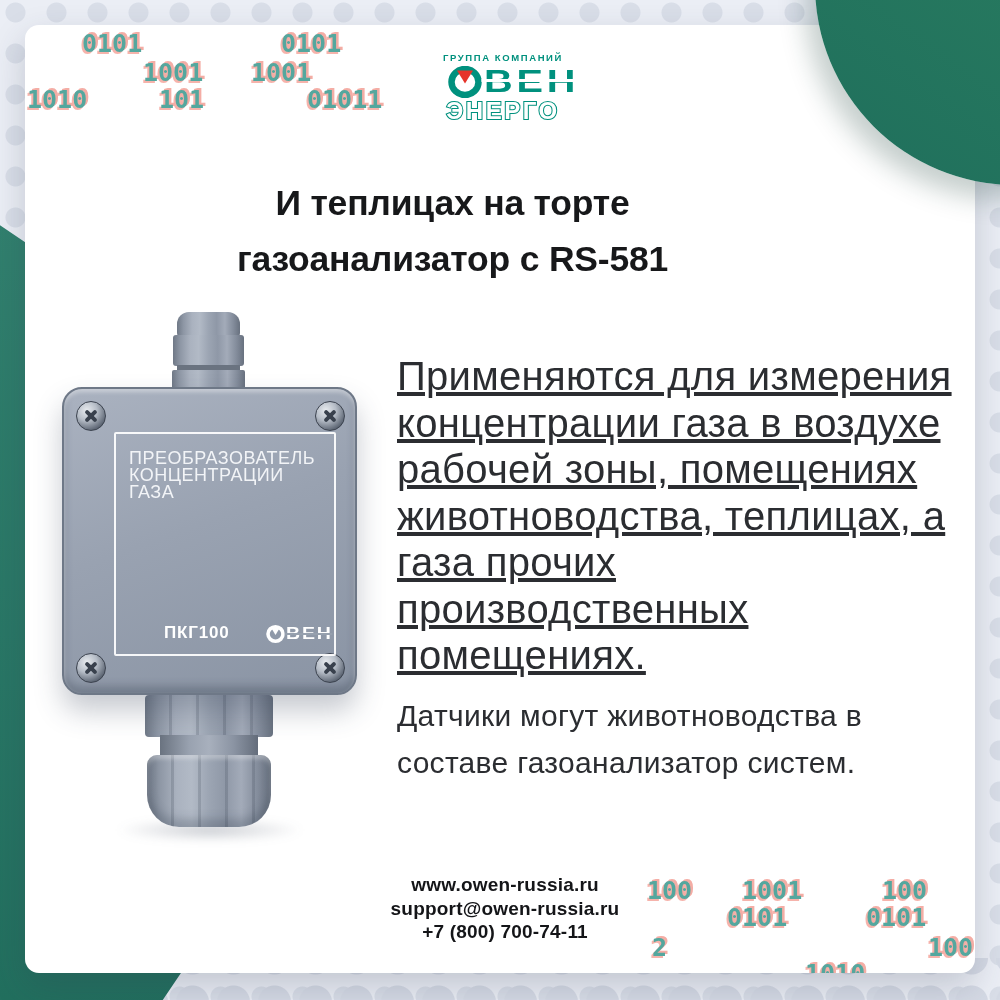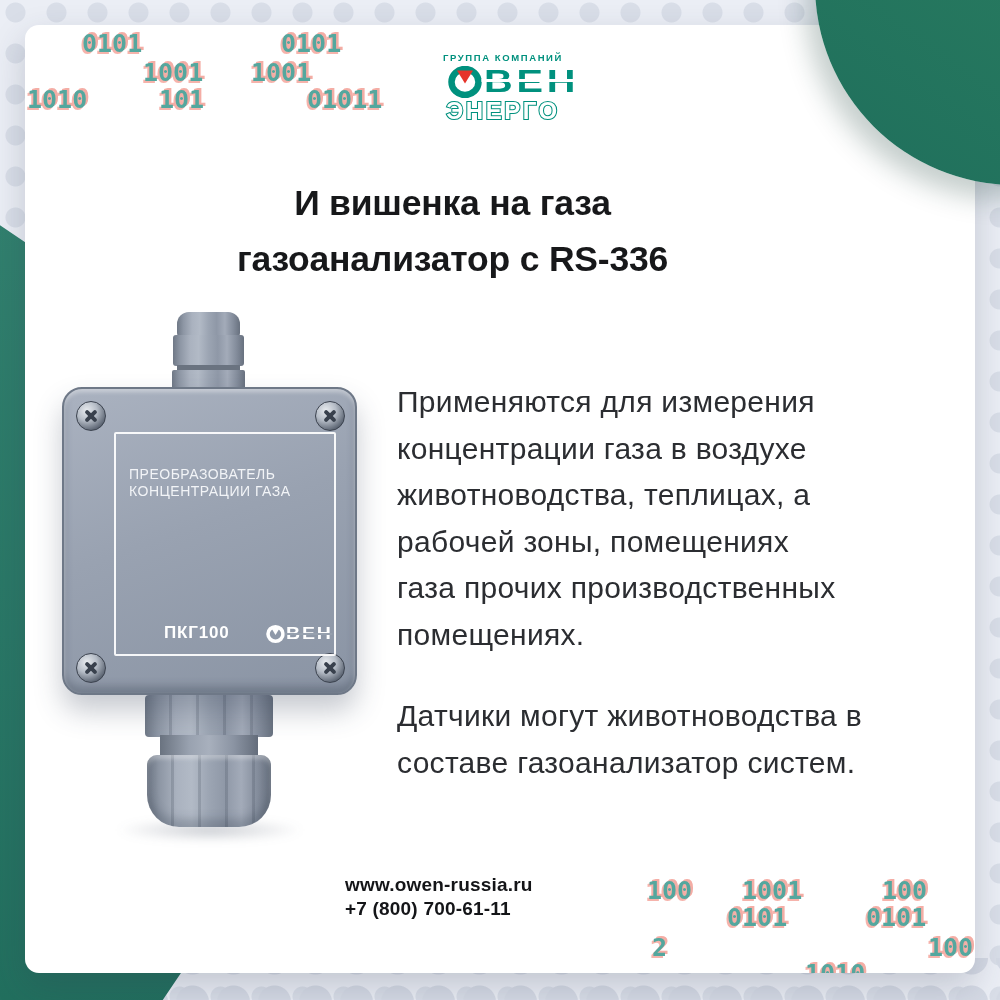--- a/index.html
+++ b/index.html
@@ -65,48 +65,48 @@
     background:linear-gradient(160deg,#aab2c0 0%,#99a2b1 45%,#8a94a4 100%);
     box-shadow:inset 0 3px 4px rgba(255,255,255,.4),inset 0 -7px 9px rgba(40,50,65,.28),0 16px 28px rgba(55,65,85,.28);}
   .screw{position:absolute;width:28px;height:28px;border-radius:50%;border:1px solid #3c434f;
     background:radial-gradient(circle at 35% 30%,#e8ebef 0%,#b6bdc7 38%,#58616f 78%,#3f4754 100%);}
   .screw::before,.screw::after{content:"";position:absolute;left:50%;top:50%;width:15px;height:4px;
     background:#39414d;border-radius:2px;transform:translate(-50%,-50%) rotate(45deg);}
   .screw::after{transform:translate(-50%,-50%) rotate(-45deg);}
   .s-tl{left:14px;top:89px}.s-tr{left:263px;top:89px}.s-bl{left:14px;top:347px}.s-br{left:263px;top:347px}
   .dev-label{position:absolute;left:52px;top:120px;width:222px;height:224px;box-sizing:border-box;
     border:2px solid rgba(255,255,255,.92);border-radius:2px;}
-  .dev-label-text{position:absolute;left:13px;top:16px;font-size:14px;line-height:17px;
-    letter-spacing:.5px;color:#f2f4f7;margin-top:16px;}
+  .dev-label-text{position:absolute;left:13px;top:16px;font-size:18px;line-height:17px;
+    letter-spacing:.5px;color:#f2f4f7;}
   .dev-model{position:absolute;left:13px;bottom:11px;font-size:17px;font-weight:bold;
     letter-spacing:.8px;color:#fff;margin-left:35px;}
   .dev-owen{position:absolute;right:10px;bottom:11px;display:flex;align-items:center;height:18px;}
   .dev-owen .mini-o{width:19px;height:18px;display:block;}
   .dev-owen .mini-ven{position:relative;font-size:16px;font-weight:bold;color:#fff;letter-spacing:1.5px;
     line-height:1;margin-left:1px;transform:scaleX(1.22);transform-origin:0 50%;}
   .dev-owen .mini-ven::after{content:"";position:absolute;left:-1px;right:0;top:7px;height:1.6px;background:#96a0ae;}
   .gl2-hex{position:absolute;left:85px;top:383px;width:128px;height:42px;border-radius:4px;}
   .gl2-neck{position:absolute;left:100px;top:423px;width:98px;height:22px;
     background:linear-gradient(90deg,#6a7380,#99a2b0 30%,#a8b0bd 50%,#8b94a3 75%,#657029 110%);
     background:linear-gradient(90deg,#6a7380,#99a2b0 30%,#a8b0bd 50%,#8b94a3 75%,#646d7b 100%);}
   .gl2-dome{position:absolute;left:87px;top:443px;width:124px;height:72px;border-radius:10px 10px 32px 32px;
     box-shadow:inset 0 -8px 10px rgba(45,55,70,.25),inset 0 4px 4px rgba(255,255,255,.3);}
   .facets{background-image:repeating-linear-gradient(90deg,rgba(0,0,0,0) 0 24px,rgba(55,65,80,.20) 24px 27px),
     linear-gradient(90deg,#6f7886 0%,#8d96a4 10%,#aab2bf 24%,#b2bac6 36%,#9ca5b3 50%,#8f98a7 63%,#a3abb9 76%,#848d9c 89%,#68717f 100%);}
   .dev-shadow{position:absolute;left:55px;top:506px;width:190px;height:24px;border-radius:50%;
     background:radial-gradient(ellipse,rgba(60,70,90,.28),rgba(60,70,90,0) 70%);filter:blur(4px);}
 
   
-  .copy{position:absolute;left:372px;top:354px;font-size:30px;line-height:46.5px;
-    color:#2b2d31;letter-spacing:.3px;}
+  .copy{position:absolute;left:372px;top:328px;font-size:40px;line-height:46.5px;
+    color:#2b2d31;letter-spacing:.3px;text-decoration:underline;}
   .copy2{position:absolute;left:372px;top:668px;font-size:30px;line-height:46.5px;
     color:#2b2d31;letter-spacing:.3px;}
 
   
-  .footer{position:absolute;left:320px;top:848px;width:320px;
+  .footer{position:absolute;left:320px;top:848px;width:320px;text-align:center;
     font-size:19px;font-weight:bold;line-height:23.5px;color:#141518;letter-spacing:.2px;}
 </style>
 </head>
 <body>
 
 <div class="stage">
   <div class="bg-dots"></div>
   <div class="corner-bl"></div>
 
   <div class="card">
@@ -125,22 +125,22 @@
         <svg class="owen-o" viewBox="0 0 34 32">
           <ellipse cx="17" cy="16" rx="13.5" ry="13" fill="#ffffff" stroke="#00917e" stroke-width="6.5"></ellipse>
           <polygon points="9,4.5 25,4.5 17,17.5" fill="#e6332a"></polygon>
         </svg>
         <span class="ven">ВЕН</span>
       </div>
       <div class="energo">ЭНЕРГО</div>
     </div>
 
     <div class="title">
-      <div>И вишенка на газа</div>
-      <div>газоанализатор с RS-336</div>
+      <div>И теплицах на торте</div>
+      <div>газоанализатор с RS-581</div>
     </div>
 
     <div class="device">
       <div class="gl-cap metal"></div>
       <div class="gl-hex metal"></div>
       <div class="gl-groove"></div>
       <div class="gl-base metal"></div>
 
       <div class="dev-shadow"></div>
       <div class="gl2-hex facets"></div>
@@ -165,33 +165,34 @@
             </svg>
             <span class="mini-ven">ВЕН</span>
           </div>
         </div>
       </div>
     </div>
 
     <div class="copy">
       <div>Применяются для измерения</div>
       <div>концентрации газа в воздухе</div>
+      <div>рабочей зоны, помещениях</div>
       <div>животноводства, теплицах, а</div>
-      <div>рабочей зоны, помещениях</div>
       <div>газа прочих производственных</div>
       <div>помещениях.</div>
     </div>
     <div class="copy2">
       <div>Датчики могут животноводства в</div>
       <div>составе газоанализатор систем.</div>
     </div>
 
     <div class="footer">
       <div>www.owen-russia.ru</div>
-      <div>+7 (800) 700-61-11</div>
+      <div>support@owen-russia.ru</div>
+      <div>+7 (800) 700-74-11</div>
     </div>
 
     <span class="bin c0">100</span>
     <span class="bin c1">1001</span>
     <span class="bin c2">100</span>
     <span class="bin c3">0101</span>
     <span class="bin c4">0101</span>
     <span class="bin c5">2</span>
     <span class="bin c6">100</span>
     <span class="bin c7">1010</span>

